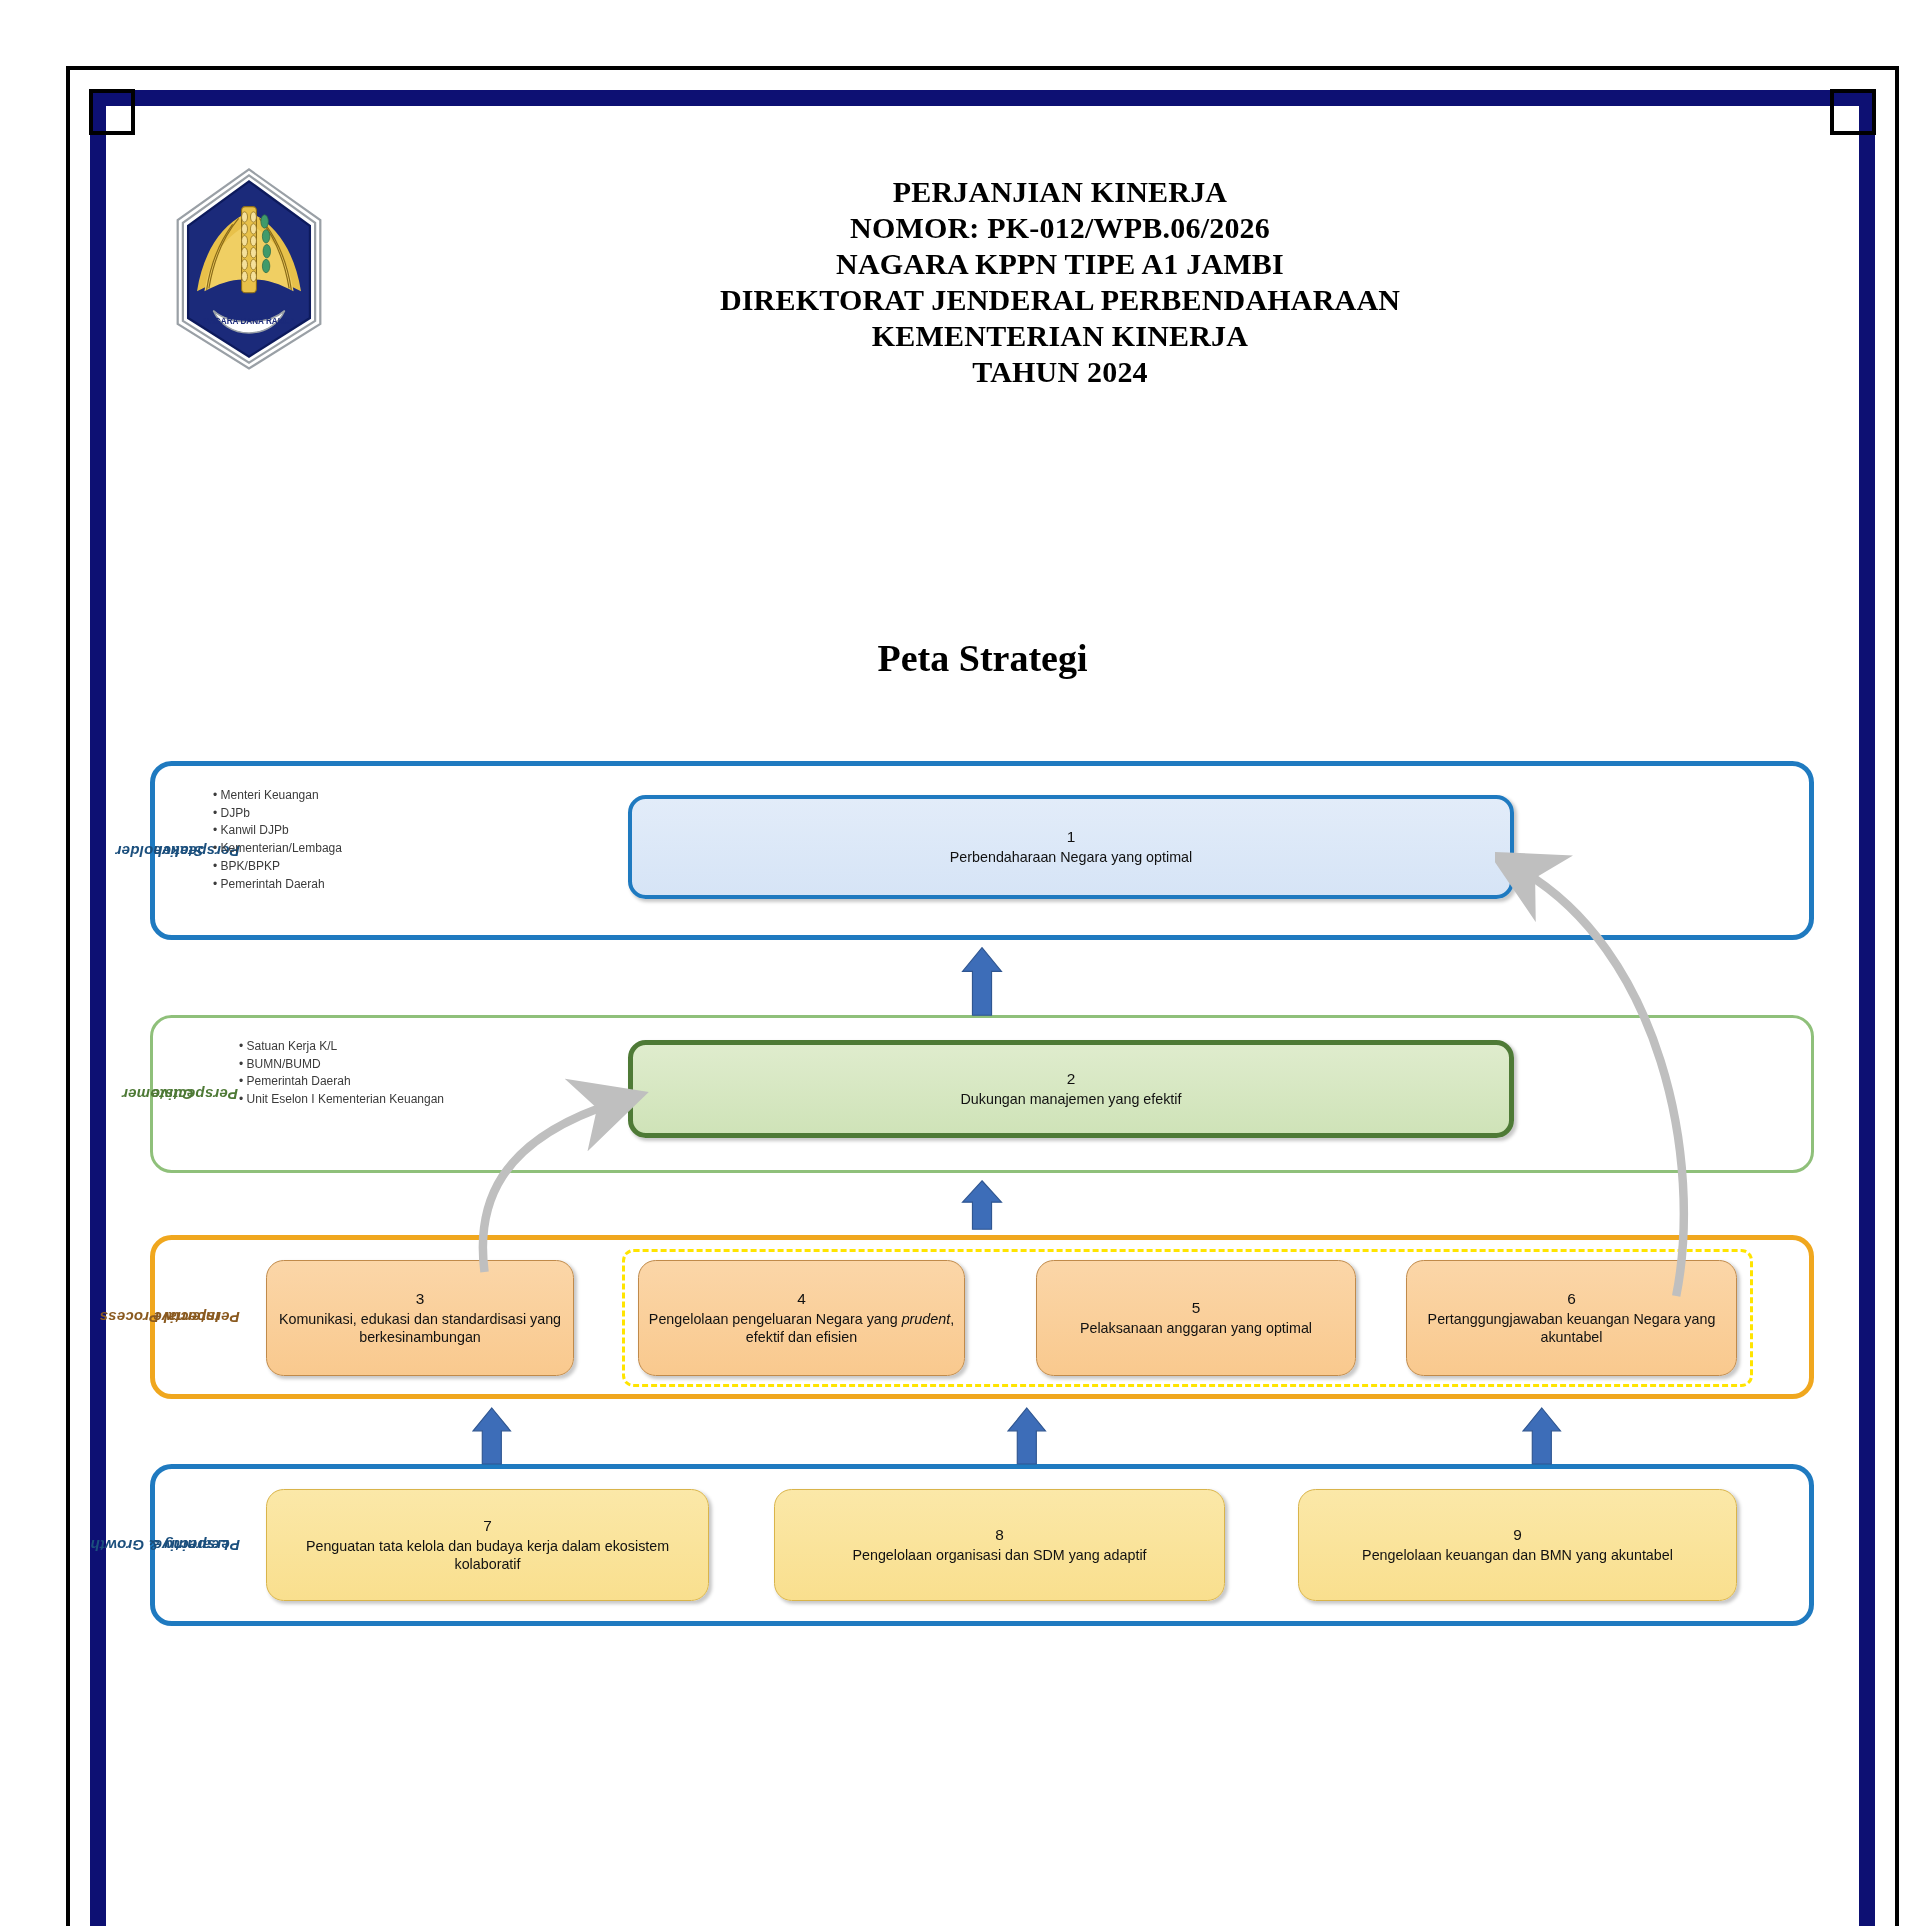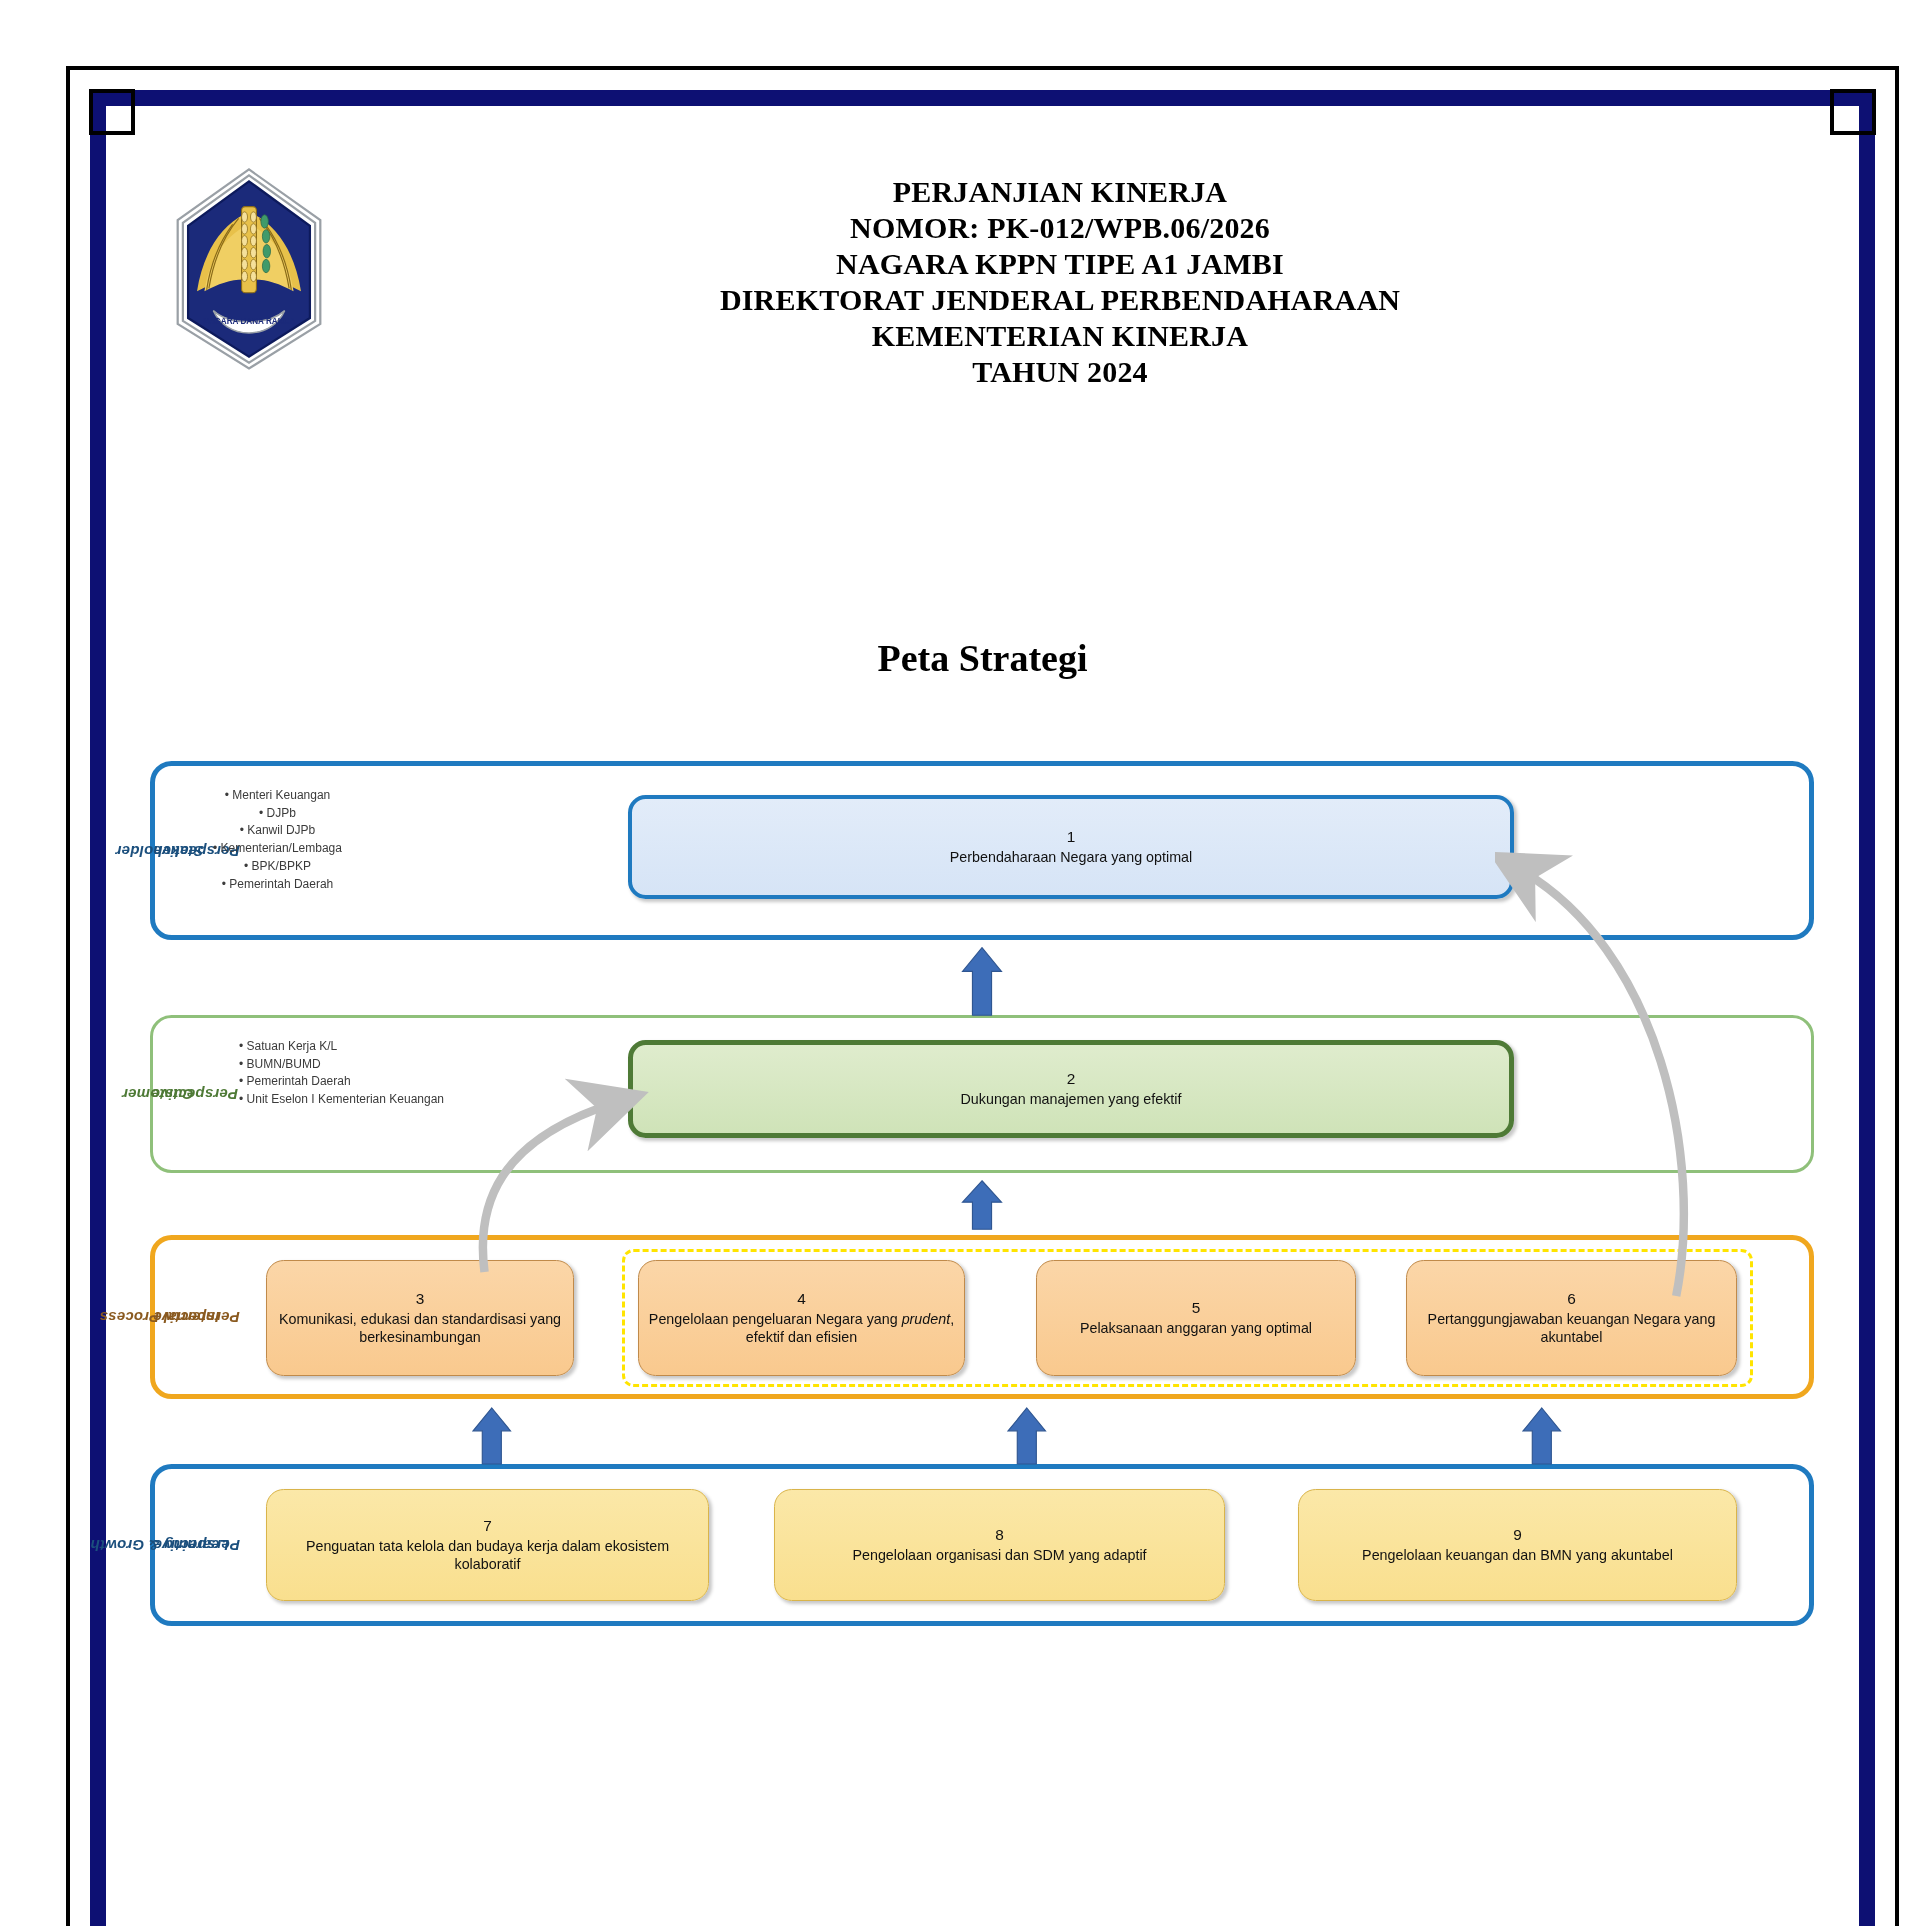--- a/index.html
+++ b/index.html
@@ -72,21 +72,21 @@
   }
   .lbl-stake span{color:#1b4f7d;}
   .lbl-cust  span{color:#4e7a36;}
   .lbl-int   span{color:#8a5a20;}
   .lbl-learn span{color:#1b4f7d;}
 
   .stake-list,.cust-list{
     position:absolute;left:58px;
     font-size:12px;line-height:17.7px;color:#3b3b3b;
   }
-  .stake-list{top:21px;text-align:center;}
+  .stake-list{top:21px;}
   .cust-list{top:20px;margin-left:28px;}
   .stake-list div,.cust-list div{white-space:nowrap;}
   .stake-list div::before,.cust-list div::before{content:"\2022  ";}
 
   
   .node{
     position:absolute;box-sizing:border-box;
     display:flex;flex-direction:column;align-items:center;justify-content:center;
     text-align:center;color:#111;
     box-shadow:2.3px 2.7px 3.5px rgba(0,0,0,0.22);

